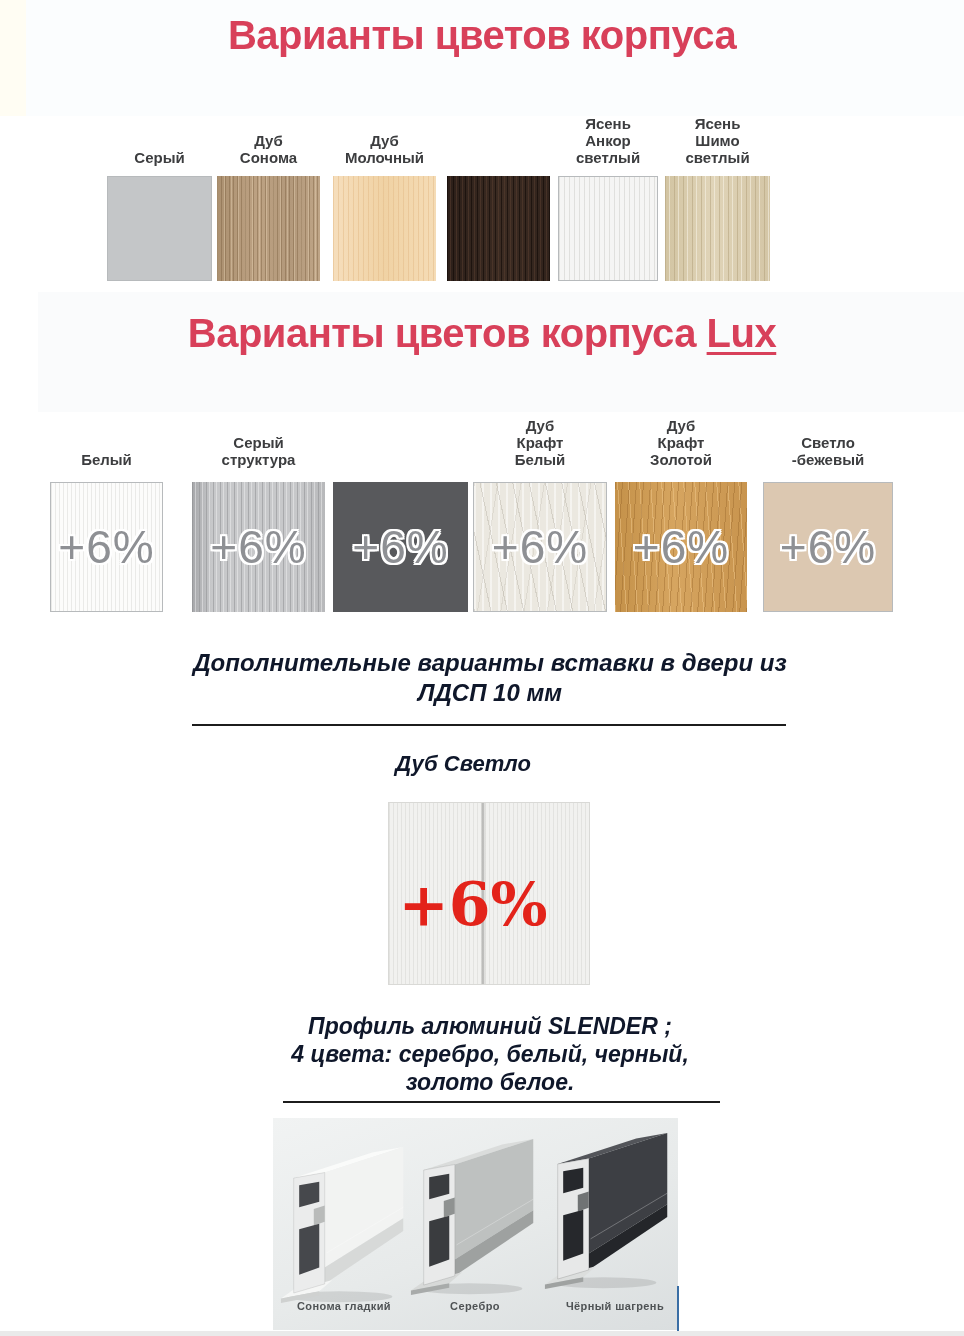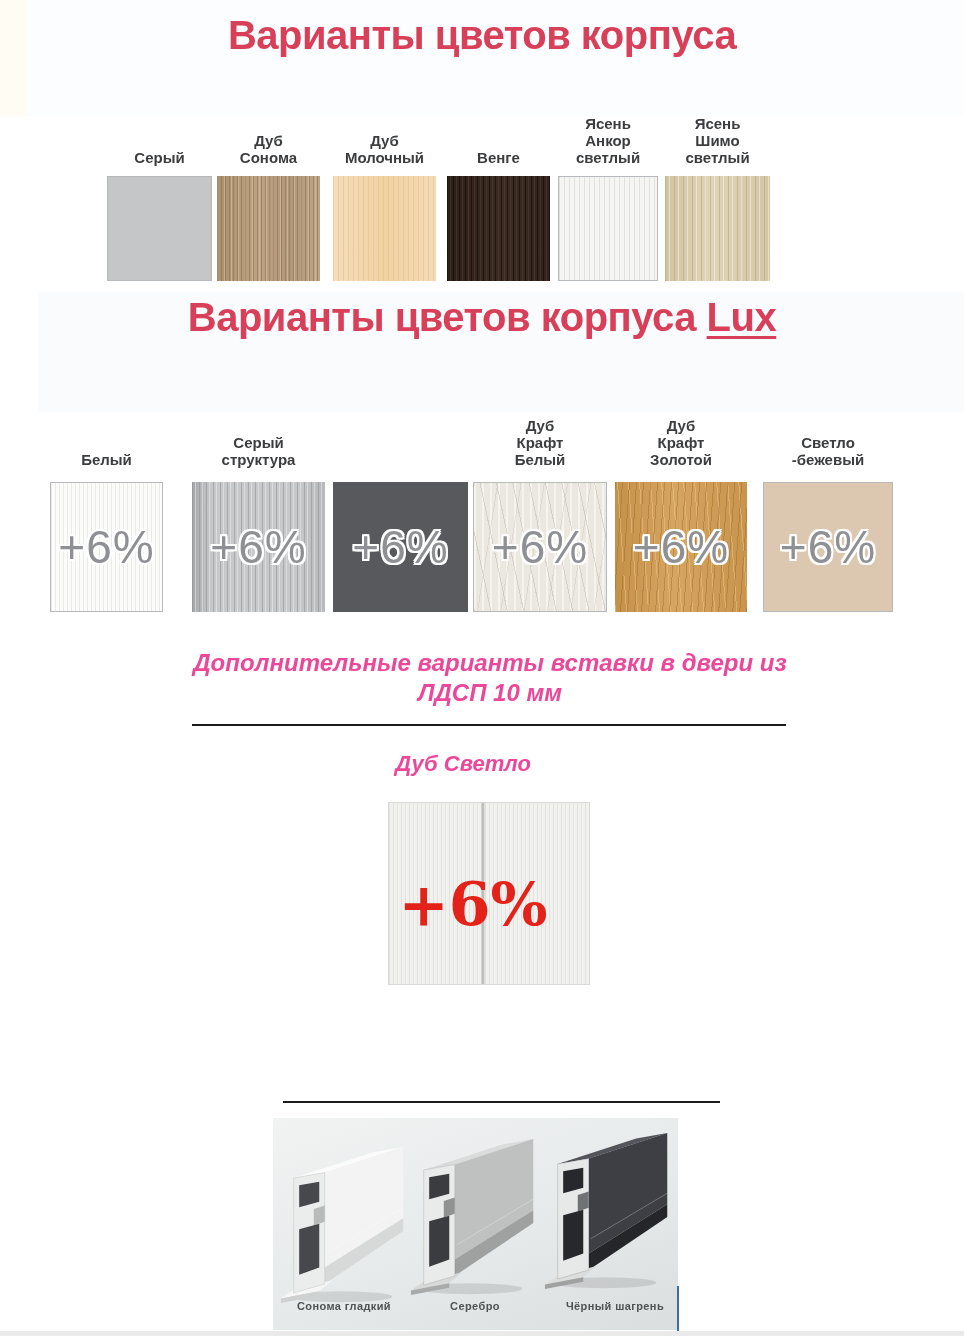--- a/index.html
+++ b/index.html
@@ -11,21 +11,21 @@
   .strip-ivory{left:0;top:0;width:26px;height:116px;background:#fffdf3;}
   .block-pale{left:26px;top:0;width:938px;height:116px;background:#fbfdfe;}
   .block-pale2{left:38px;top:292px;width:926px;height:120px;background:#fafbfc;}
   .bottom-band{left:0;top:1331px;width:964px;height:5px;background:#eaeaea;}
   .cursor-caret{left:677px;top:1286px;width:2px;height:47px;background:#3a6ea5;}
 
   
   .big-title{left:0;right:0;text-align:center;color:#d8405a;font-weight:700;
              font-size:40px;line-height:46px;letter-spacing:-0.5px;}
   .t1{top:12px;}
-  .t2{top:294px;}
+  .t2{top:310px;}
   .lux{text-decoration:underline;text-decoration-thickness:3px;text-underline-offset:5px;}
 
   
   .col-label{display:flex;flex-direction:column;justify-content:flex-end;align-items:center;
              text-align:center;font-size:15px;line-height:17px;font-weight:600;color:#3c3d3f;
              white-space:pre-line;}
   .row1-label{top:102px;height:64px;}
   .row2-label{top:396px;height:72px;}
   .sw{box-sizing:border-box;display:flex;align-items:center;justify-content:center;}
   .bordered{border:1px solid #b7babc;}
@@ -67,21 +67,21 @@
     repeating-linear-gradient(90deg,rgba(223,223,220,.8) 0 1px,transparent 1px 4px);}
 
   
   .plus6{font-size:46px;font-weight:400;color:#8e9094;letter-spacing:1px;
     text-shadow:-2px -2px 0 #fff,2px -2px 0 #fff,-2px 2px 0 #fff,2px 2px 0 #fff,
                 0 -2px 0 #fff,0 2px 0 #fff,-2px 0 0 #fff,2px 0 0 #fff;}
   .plus6-red{font-family:"DejaVu Serif","Liberation Serif",serif;font-weight:700;
     font-size:60px;color:#e3231a;transform:translate(-16px,10px);}
 
   
-  .ital-head{text-align:center;font-weight:700;font-style:italic;color:#ec4899;white-space:pre-line;}
+  .ital-head{text-align:center;font-weight:700;font-style:italic;color:#0f172a;white-space:pre-line;}
   .insert-head{left:150px;width:680px;top:648px;font-size:24px;line-height:30px;}
   .insert-rule{left:192px;top:724px;width:594px;height:2px;background:#1c1c1c;}
   .elsa-label{left:363px;width:200px;top:752px;font-size:22px;line-height:24px;}
   .profile-head{left:190px;width:600px;top:1012px;font-size:23px;line-height:28px;}
   .profile-rule{left:283px;top:1101px;width:437px;height:2px;background:#1c1c1c;}
 
   
   .photo{left:273px;top:1118px;width:405px;height:212px;
     background:linear-gradient(160deg,#f1f3f3,#e7eaea 55%,#dadedf);}
   .photo-label{position:absolute;top:182px;width:130px;text-align:center;font-size:11px;
@@ -110,21 +110,20 @@
 
   <div class="abs big-title t1">
     <div>Варианты цветов корпуса</div>
   </div>
 
   <div class="abs col-label row1-label" style="left:87px;width:145px;">Серый</div>
   <div class="abs col-label row1-label" style="left:197px;width:143px;">Дуб
 Сонома</div>
   <div class="abs col-label row1-label" style="left:313px;width:143px;">Дуб
 Молочный</div>
-  <div class="abs col-label row1-label" style="left:427px;width:143px;">Венге</div>
   <div class="abs col-label row1-label" style="left:538px;width:140px;">Ясень
 Анкор
 светлый</div>
   <div class="abs col-label row1-label" style="left:645px;width:145px;">Ясень
 Шимо
 светлый</div>
 
   <div class="abs sw tx-gray bordered" style="left:107px;top:176px;width:105px;height:105px;"></div>
   <div class="abs sw tx-sonoma" style="left:217px;top:176px;width:103px;height:105px;"></div>
   <div class="abs sw tx-milk" style="left:333px;top:176px;width:103px;height:105px;"></div>
@@ -169,20 +168,23 @@
 
   <div class="abs ital-head insert-head">Дополнительные варианты вставки в двери из
 ЛДСП 10 мм</div>
   <div class="abs insert-rule"></div>
 
   <div class="abs ital-head elsa-label">Дуб Светло</div>
   <div class="abs sw tx-elsa" style="left:388px;top:802px;width:202px;height:183px;border:1px solid #d9d9d6;">
     <span class="plus6-red">+6%</span>
   </div>
 
+  <div class="abs ital-head profile-head">Профиль алюминий SLENDER ;
+4 цвета: серебро, белый, черный,
+золото белое.</div>
   <div class="abs profile-rule"></div>
 
   <div class="abs photo">
     <svg class="pf pf-white" style="left:6px;top:18px;" width="128" height="168" viewBox="0 0 140 184">
       <ellipse class="shadow" cx="66" cy="176" rx="58" ry="6"></ellipse>
       <polygon class="f-top" points="16,46 50,40 136,12 102,18"></polygon>
       <polygon class="f-front" points="50,40 136,12 136,90 50,144"></polygon>
       <line class="f-ridge" x1="52" y1="128" x2="136" y2="78"></line>
       <polygon class="f-bevel" points="50,144 136,90 136,104 50,162"></polygon>
       <polygon class="f-flangeTop" points="2,178 16,168 58,158 44,170"></polygon>

